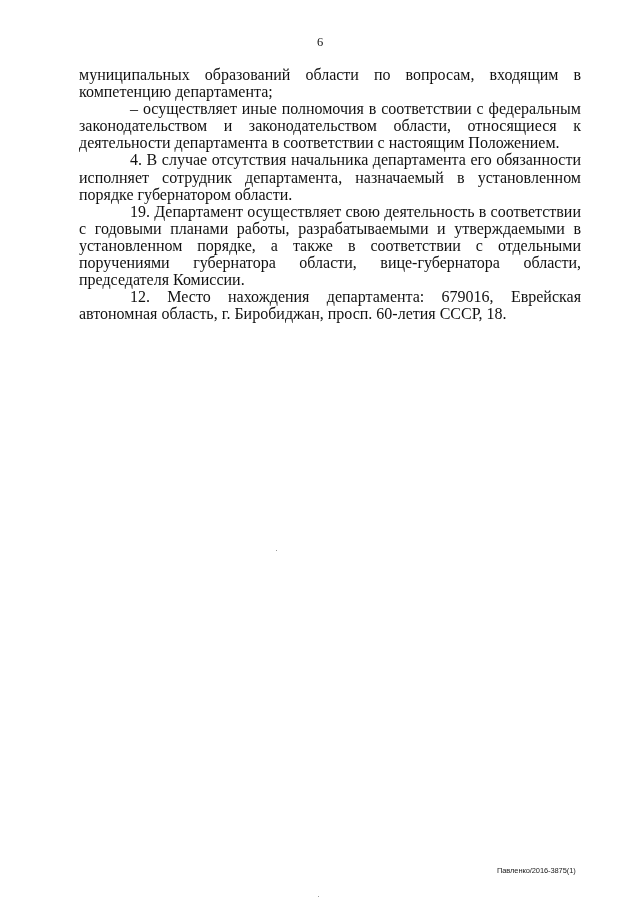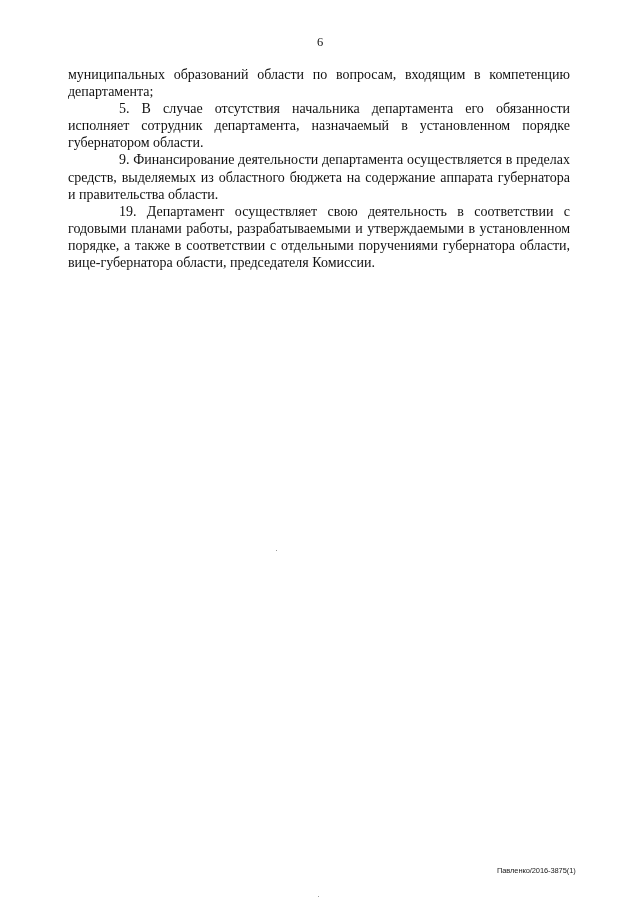--- a/index.html
+++ b/index.html
@@ -19,23 +19,23 @@
       position: absolute;
       top: 35px;
       left: 0;
       width: 640px;
       text-align: center;
       font-size: 12.5px;
     }
     .content {
       position: absolute;
       top: 66px;
-      left: 68px;
+      left: 79px;
       width: 502px;
-      font-size: 14px;
+      font-size: 16px;
       line-height: 17.1px;
       text-align: justify;
     }
     .content p {
       margin: 0;
       padding: 0;
     }
     .content p.indent {
       text-indent: 51px;
     }
@@ -55,21 +55,22 @@
       background: #999999;
     }
   </style>
 </head>
 <body>
 
 <div class="page-number">6</div>
 
 <div class="content">
   <p>муниципальных образований области по вопросам, входящим в компетенцию департамента;</p>
-  <p class="indent">5. В случае отсутствия начальника департамента его обязанности исполняет сотрудник департамента, назначаемый в установленном порядке губернатором области.</p>
-  <p class="indent">9. Финансирование деятельности департамента осуществляется в пределах средств, выделяемых из областного бюджета на содержание аппарата губернатора и правительства области.</p>
+  <p class="indent">– осуществляет иные полномочия в соответствии с федеральным законодательством и законодательством области, относящиеся к деятельности департамента в соответствии с настоящим Положением.</p>
+  <p class="indent">4. В случае отсутствия начальника департамента его обязанности исполняет сотрудник департамента, назначаемый в установленном порядке губернатором области.</p>
   <p class="indent">19. Департамент осуществляет свою деятельность в соответствии с годовыми планами работы, разрабатываемыми и утверждаемыми в установленном порядке, а также в соответствии с отдельными поручениями губернатора области, вице-губернатора области, председателя Комиссии.</p>
+  <p class="indent">12. Место нахождения департамента: 679016, Еврейская автономная область, г. Биробиджан, просп. 60-летия СССР, 18.</p>
 </div>
 
 <div class="speck" style="top:550px; left:276px;"></div>
 <div class="speck" style="top:896px; left:318px;"></div>
 
 <div class="footer-code">Павленко/2016-3875(1)</div>
 
 </body></html>

